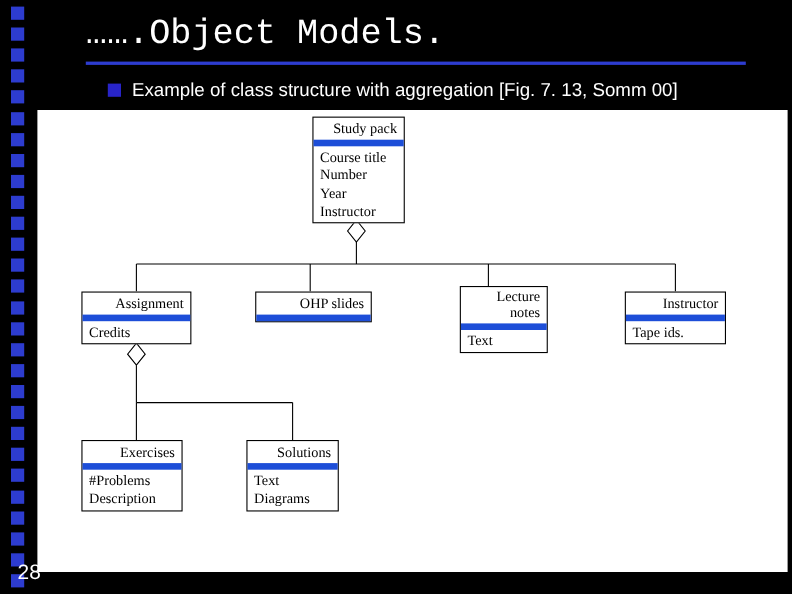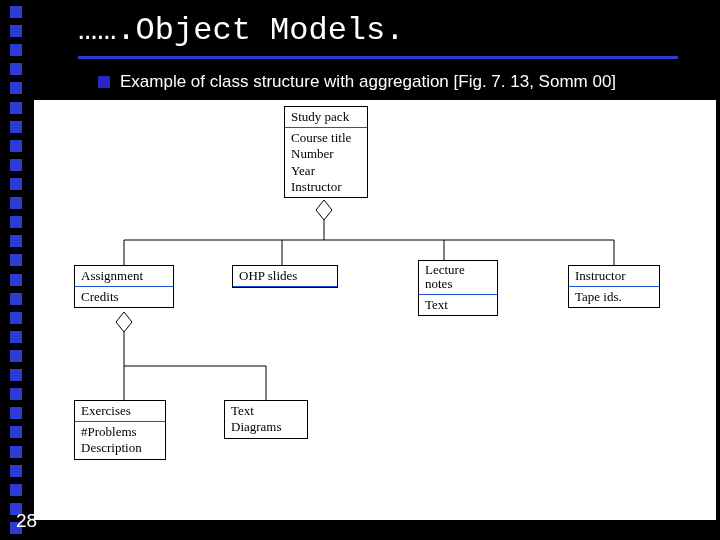--- a/index.html
+++ b/index.html
@@ -7,21 +7,21 @@
   .left-rail{position:absolute;left:0;top:0;width:34px;height:540px;display:flex;flex-direction:column;justify-content:space-between;padding:6px 0;box-sizing:border-box}
   .sq{width:12px;height:12px;background:#2d3ccf;margin-left:10px}
   .title{position:absolute;left:78px;top:12px;color:#fff;font-size:32px;font-family:Liberation Mono, monospace}
   .title-rule{position:absolute;left:78px;top:56px;width:600px;height:3px;background:#2d3ccf}
   .bullet{position:absolute;left:98px;top:76px;width:12px;height:12px;background:#2824c8}
   .sub{position:absolute;left:120px;top:72px;color:#fff;font-size:17px}
   .page{position:absolute;left:16px;bottom:8px;color:#fff;font-size:19px}
   .diagram{position:absolute;left:34px;top:100px;width:682px;height:420px;background:#fff}
   .diagram svg{position:absolute;left:0;top:0}
   .box{position:absolute;border:1px solid #000;background:#fff;font-family:"Times New Roman",serif;color:#000;font-size:13px;box-sizing:border-box}
-  .hd{padding:2px 6px;border-bottom:1px solid #1d4ed8;text-align:left;white-space:nowrap}
+  .hd{padding:2px 6px;border-bottom:6px solid #1d4ed8;text-align:right;white-space:nowrap}
   .bd{padding:2px 6px;line-height:1.25;white-space:nowrap}
 </style>
 </head>
 <body>
 
 <div class="left-rail">
   <div class="sq"></div>
     <div class="sq"></div>
     <div class="sq"></div>
     <div class="sq"></div>
@@ -102,16 +102,17 @@
   <div class="box" style="left:534px;top:165px;width:92px">
     <div class="hd">Instructor</div>
     <div class="bd">Tape ids.</div>
   </div>
 
   <div class="box" style="left:40px;top:300px;width:92px">
     <div class="hd">Exercises</div>
     <div class="bd">#Problems<br>Description</div>
   </div>
   <div class="box" style="left:190px;top:300px;width:84px">
+    <div class="hd">Solutions</div>
     <div class="bd">Text<br>Diagrams</div>
   </div>
 
 </div>
 
 </body></html>

